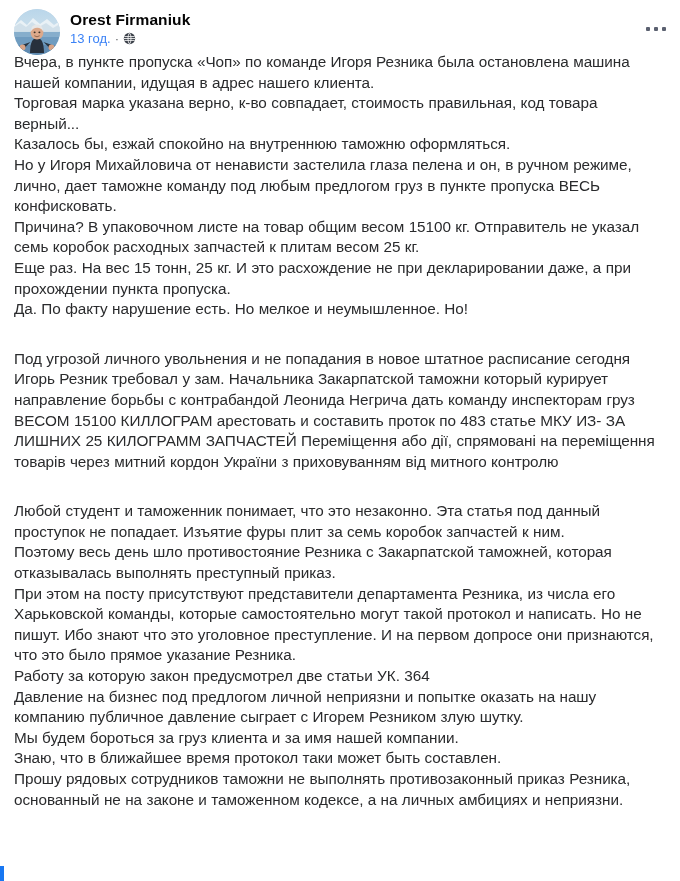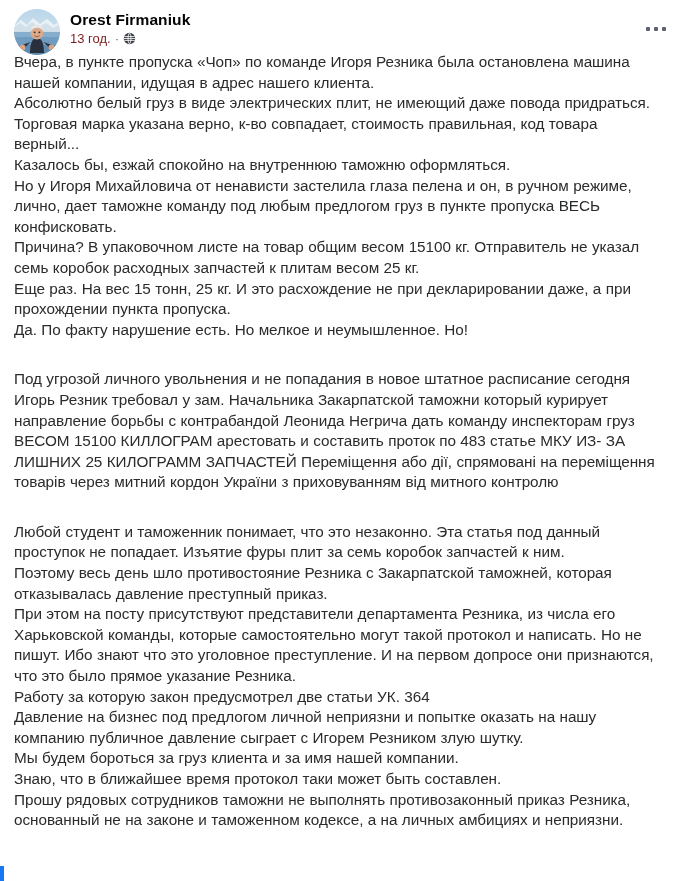--- a/index.html
+++ b/index.html
@@ -54,21 +54,21 @@
   }
 
   .meta-row {
     display: flex;
     align-items: center;
     font-size: 13px;
     line-height: 17px;
     color: #65676b;
     margin-top: 1px;
   }
-  .meta-time { color: #7f1d1d; }
+  .meta-time { color: #3b82f6; }
   .meta-dot {
     margin: 0 4px;
     color: #65676b;
     font-size: 13px;
   }
   .globe-icon { display: inline-flex; align-items: center; }
   .globe-icon svg { display: block; }
 
   .menu-button {
     position: absolute;
@@ -173,30 +173,29 @@
 
   <div class="menu-button">
     <span></span>
     <span></span>
     <span></span>
   </div>
 </div>
 
 <div class="post-body" id="post-body">
     <p>Вчера, в пункте пропуска «Чоп» по команде Игоря Резника была остановлена машина нашей компании, идущая в адрес нашего клиента.</p>
-    <p>Абсолютно белый груз в виде электрических плит, не имеющий даже повода придраться.</p>
     <p>Торговая марка указана верно, к-во совпадает, стоимость правильная, код товара верный...</p>
     <p>Казалось бы, езжай спокойно на внутреннюю таможню оформляться.</p>
     <p>Но у Игоря Михайловича от ненависти застелила глаза пелена и он, в ручном режиме, лично, дает таможне команду под любым предлогом груз в пункте пропуска  ВЕСЬ конфисковать.</p>
     <p>Причина? В упаковочном листе на товар общим весом 15100 кг. Отправитель не указал семь коробок расходных запчастей к плитам весом 25 кг.</p>
     <p>Еще раз. На вес 15 тонн, 25 кг. И это расхождение не при декларировании даже, а при прохождении пункта пропуска.</p>
     <p>Да. По факту нарушение есть. Но мелкое и неумышленное. Но!</p>
     <p class="gap">Под угрозой личного увольнения и не попадания в новое штатное расписание сегодня Игорь Резник требовал у зам. Начальника Закарпатской таможни который курирует направление борьбы с контрабандой Леонида Негрича дать команду инспекторам груз ВЕСОМ  15100 КИЛЛОГРАМ арестовать и составить проток по 483 статье МКУ   ИЗ- ЗА ЛИШНИХ 25 КИЛОГРАММ ЗАПЧАСТЕЙ Переміщення або дії, спрямовані на переміщення товарів через митний кордон України з приховуванням від митного контролю</p>
     <p class="gap">Любой студент и таможенник понимает, что это незаконно. Эта статья под данный проступок не попадает. Изъятие фуры плит за семь коробок запчастей к ним.</p>
-    <p>Поэтому весь день шло противостояние Резника с Закарпатской таможней, которая отказывалась давление преступный приказ.</p>
+    <p>Поэтому весь день шло противостояние Резника с Закарпатской таможней, которая отказывалась выполнять преступный приказ.</p>
     <p>При этом на посту присутствуют представители департамента Резника, из числа его Харьковской команды, которые самостоятельно могут такой протокол и написать. Но не пишут. Ибо знают что это уголовное преступление. И на первом допросе они признаются, что это было прямое указание Резника.</p>
     <p>Работу за которую закон предусмотрел две статьи УК. 364</p>
     <p>Давление на бизнес под предлогом личной неприязни и попытке оказать на нашу компанию публичное давление сыграет с Игорем Резником злую шутку.</p>
     <p>Мы будем бороться за груз клиента и за имя нашей компании.</p>
     <p>Знаю, что в ближайшее время протокол таки может быть составлен.</p>
     <p>Прошу рядовых сотрудников таможни не выполнять противозаконный приказ Резника, основанный не на законе и таможенном кодексе, а на личных амбициях и неприязни.</p>
   </div>
 
 <div class="edge-marker"></div>
 

